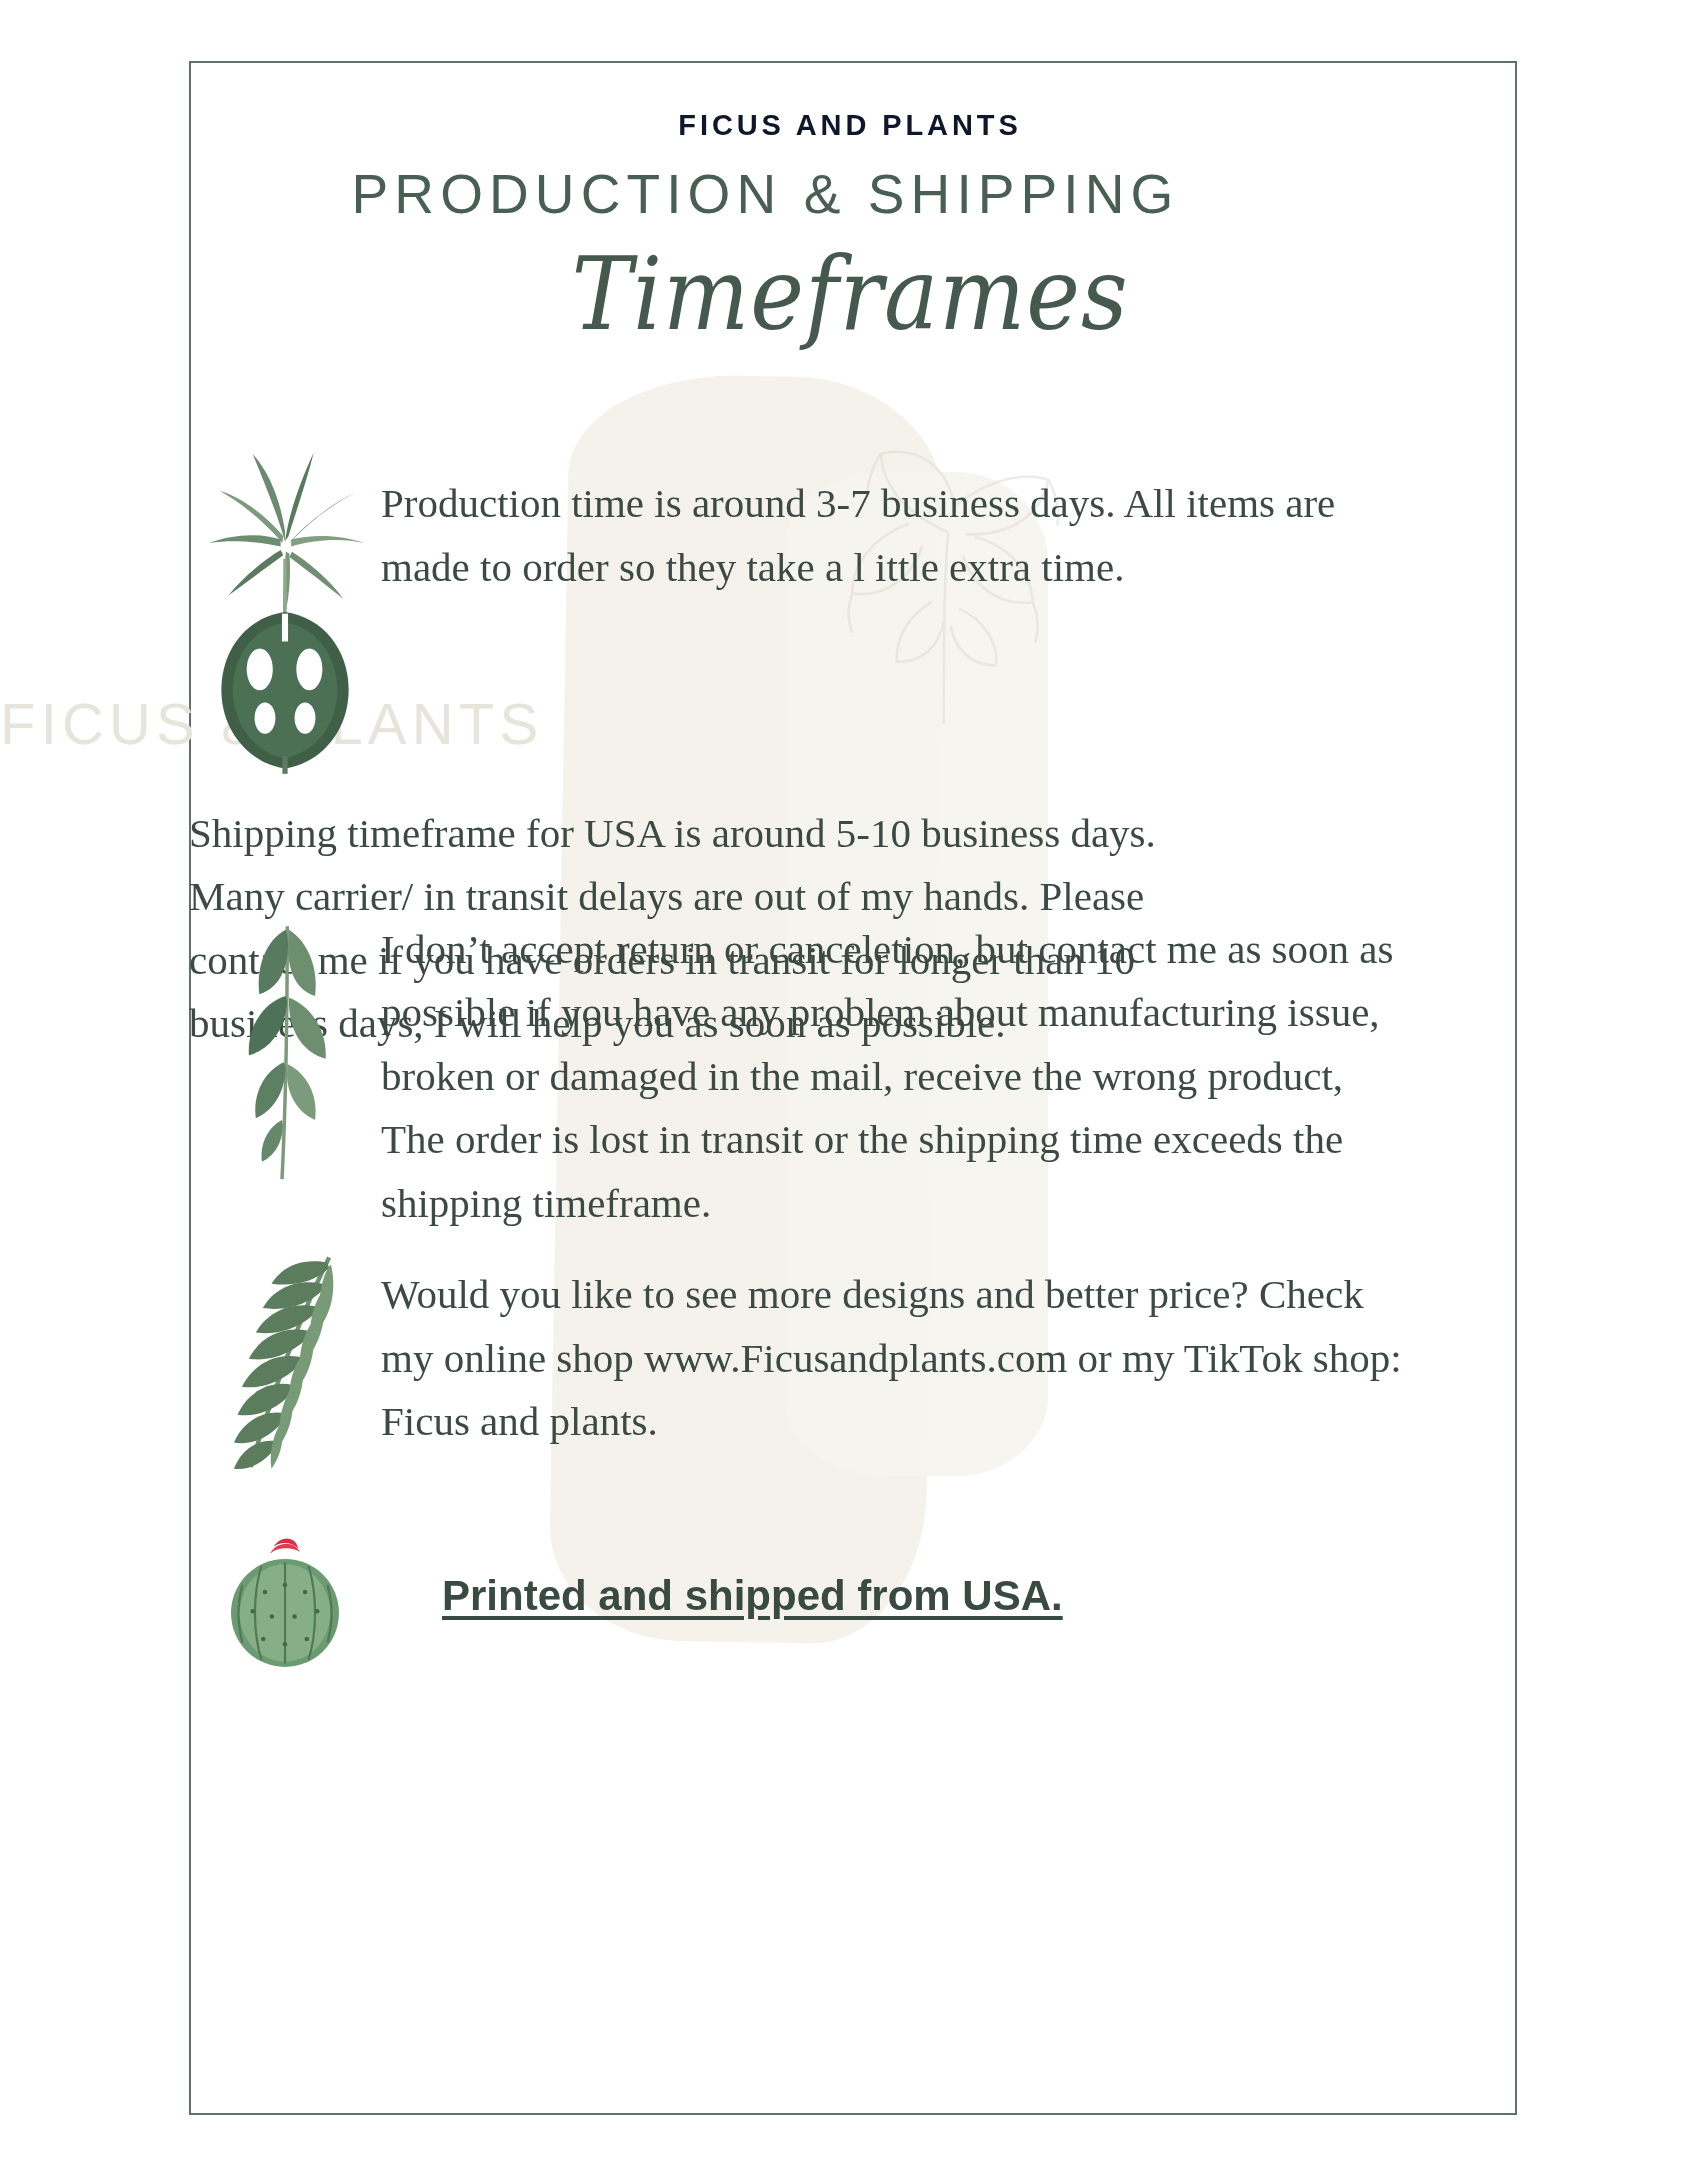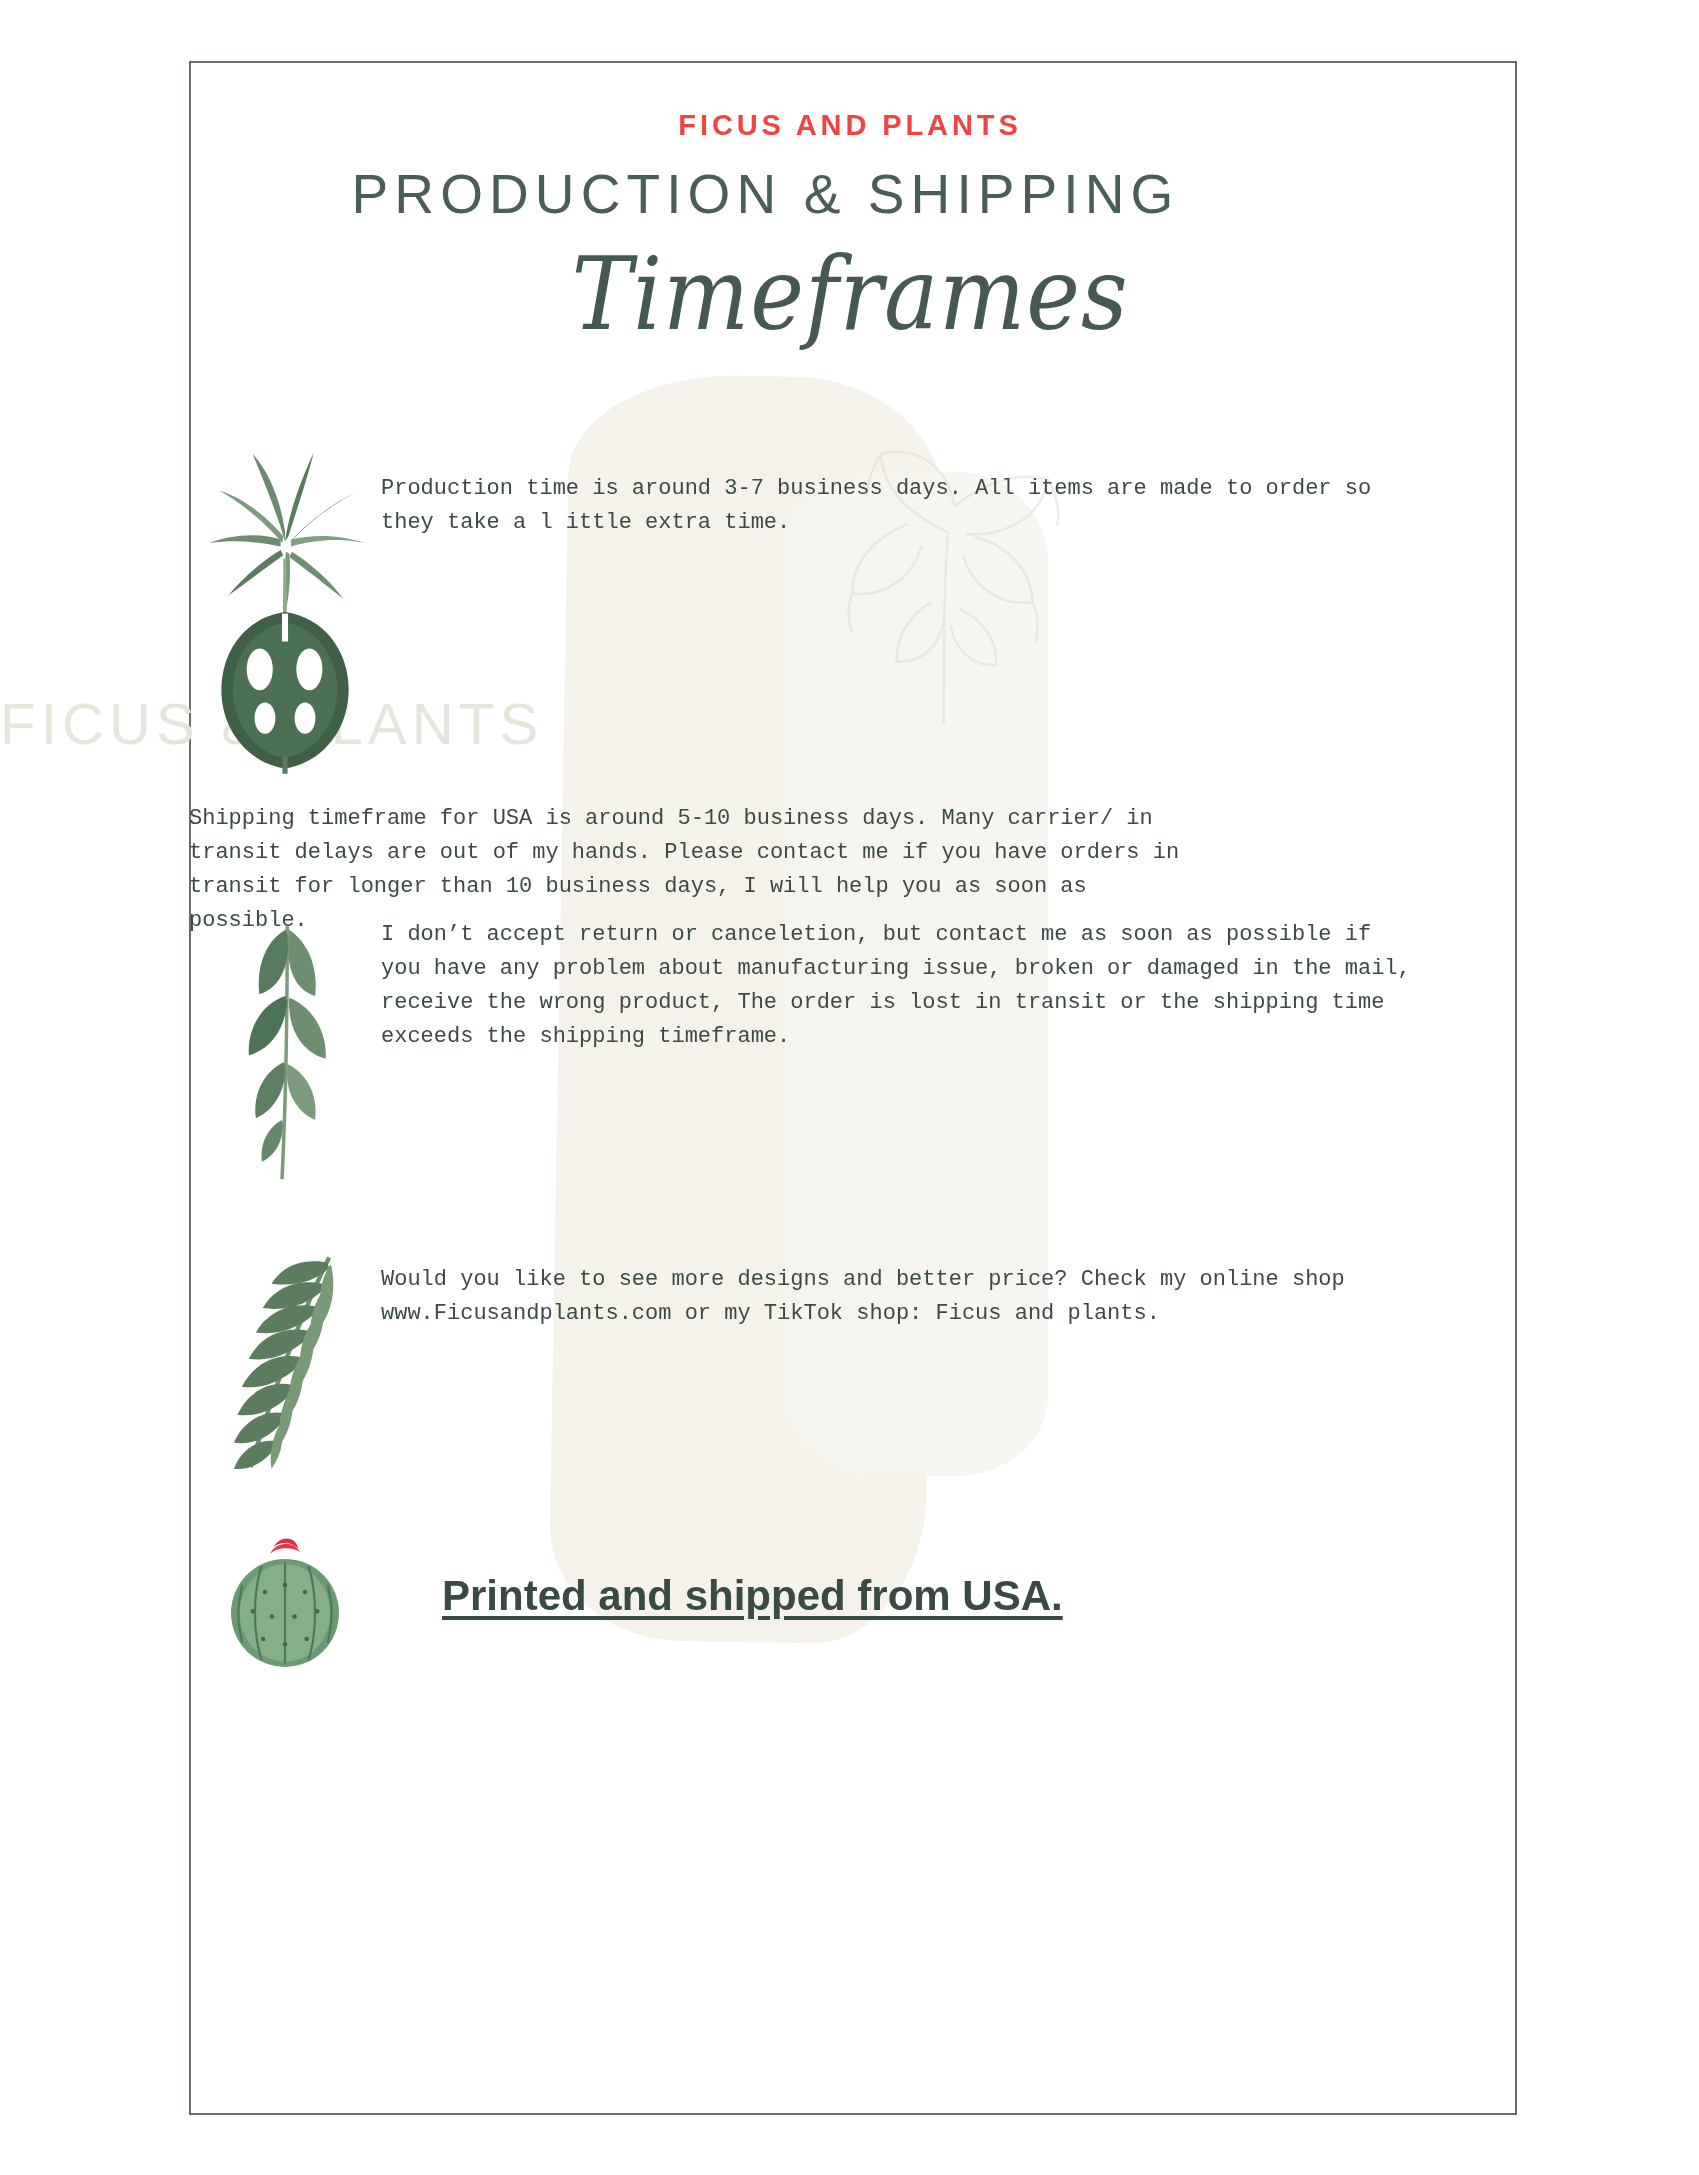--- a/index.html
+++ b/index.html
@@ -88,21 +88,21 @@
   
   .brand {
     position: absolute;
     left: 0;
     top: 109px;
     width: 1700px;
     text-align: center;
     font-size: 29px;
     font-weight: bold;
     letter-spacing: 3.9px;
-    color: #ef4444;
+    color: #0f172a;
   }
   .title-main {
     position: absolute;
     left: 0;
     top: 162px;
     width: 1447px;
     text-align: center;
     font-size: 55px;
     letter-spacing: 6.1px;
     color: #4a5f54;
@@ -131,23 +131,23 @@
     align-items: flex-start;
   }
   .icon-cell {
     width: 192px;
     flex: 0 0 192px;
     display: flex;
     justify-content: center;
   }
   .para {
     color: #3c4a45;
-    font-size: 22px;
+    font-size: 41px;
     line-height: 1.55;
-    font-family: Liberation Mono, monospace;
+    font-family: Liberation Serif, serif;
     font-weight: 400;
   }
 
   #row1 { left: 189px; top: 428px; width: 1328px; }
   #row1 .para { width: 996px; padding-top: 44px; }
 
   #row2 { left: 189px; top: 601px; width: 1328px; flex-direction: column; }
   #row2 .para { width: 1013px; padding-top: 8.7px; }
 
   #row3 { left: 189px; top: 900px; width: 1328px; }

